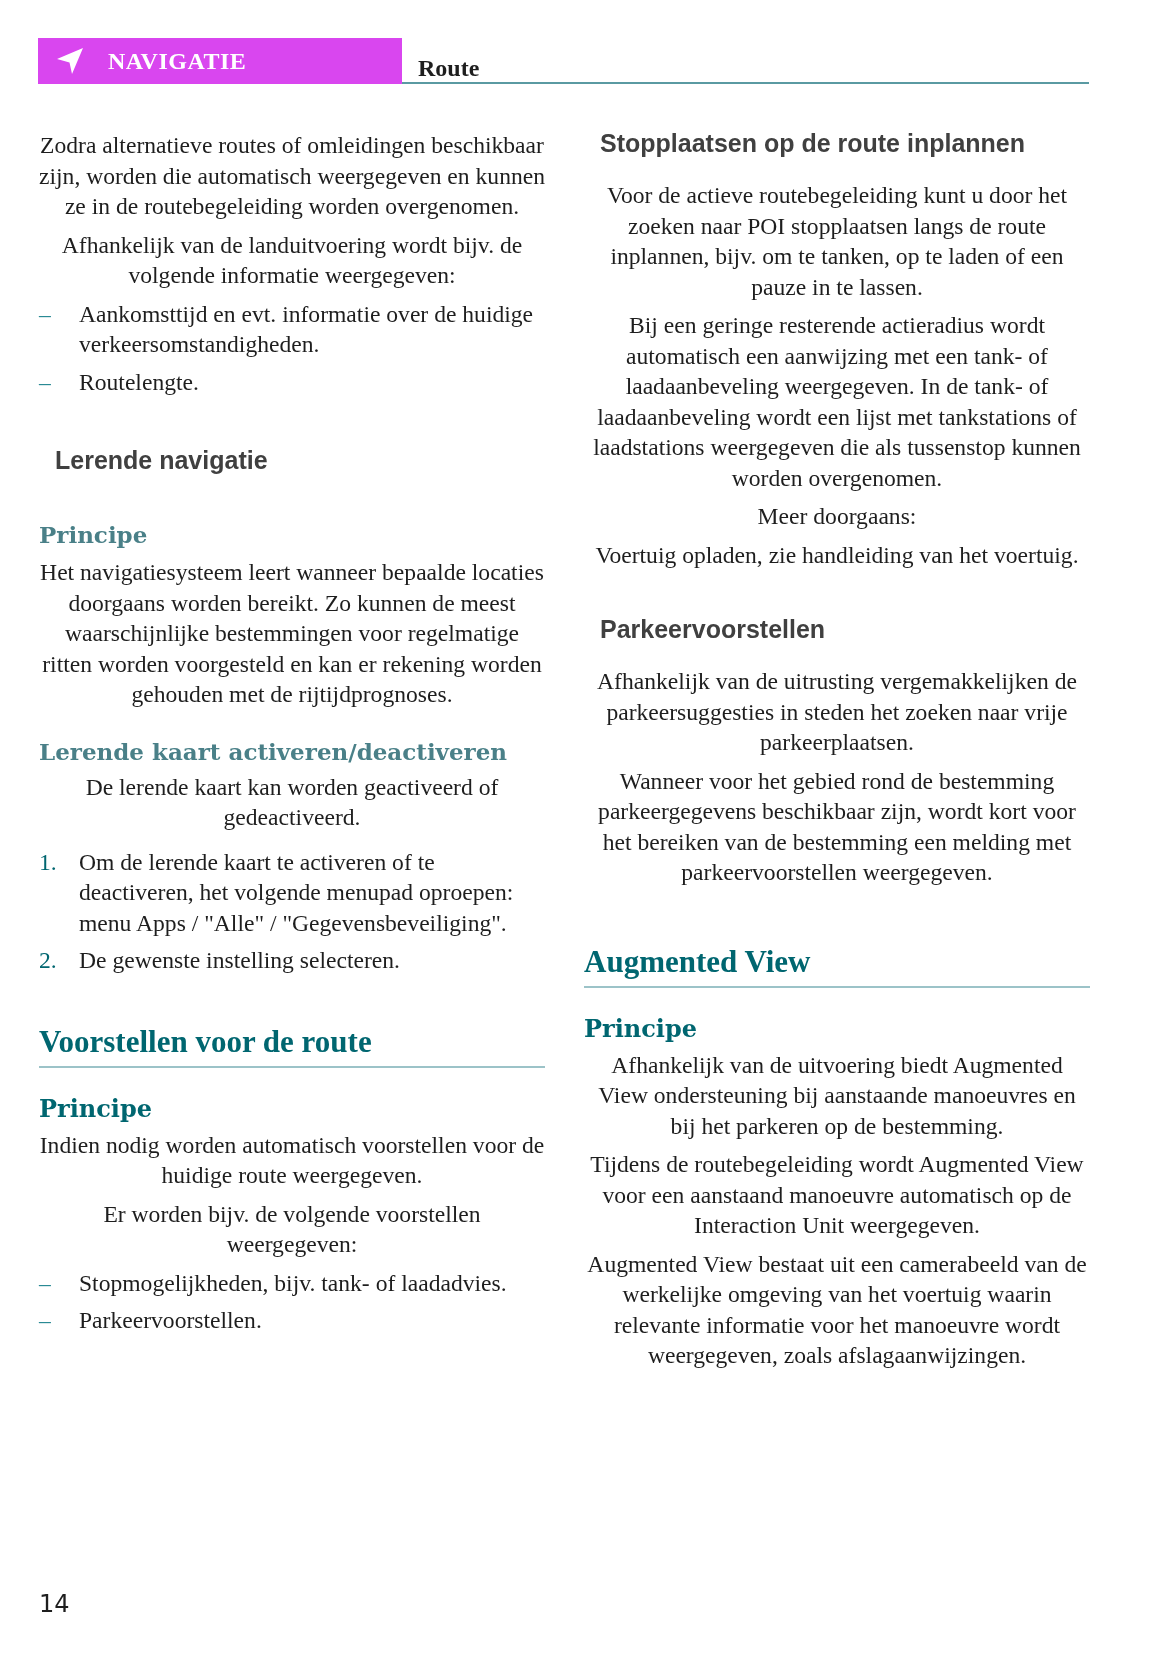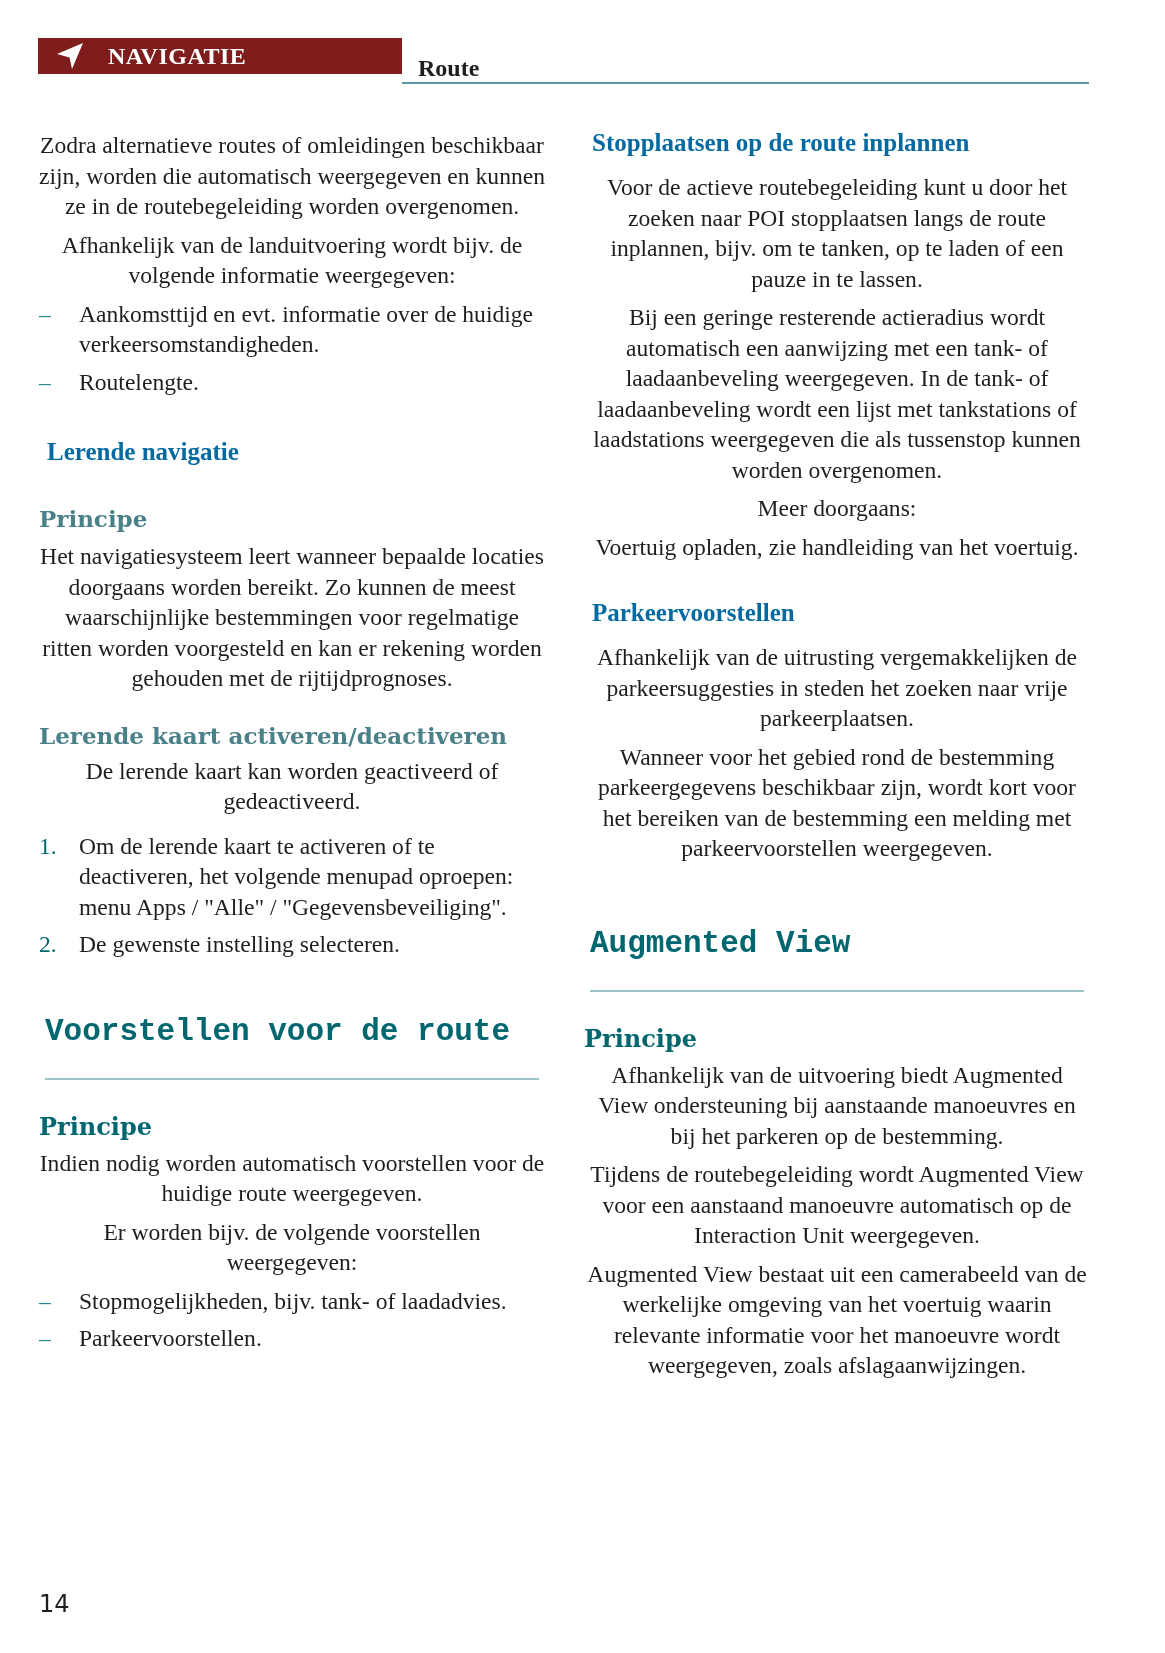--- a/index.html
+++ b/index.html
@@ -1,42 +1,42 @@
 <!DOCTYPE html>
 <html><head>
 <meta charset="utf-8">
 <style>
   html, body { margin: 0; padding: 0; background: #ffffff; }
   body { width: 1165px; height: 1653px; position: relative; overflow: hidden;
          font-family: "DejaVu Serif", "Liberation Serif", serif; color: #1e1e1e; }
   .header { position: absolute; left: 38px; top: 38px; width: 1051px; height: 46px; }
-  .header .tag { position: absolute; left: 0; top: 0; width: 364px; height: 36px;
-                 background: #7f1d1d; color: #fff; display: flex; align-items: center; }
+  .header .tag { position: absolute; left: 0; top: 0; width: 364px; height: 46px;
+                 background: #d946ef; color: #fff; display: flex; align-items: center; }
   .header .tag .icon { width: 32px; height: 32px; margin-left: 16px; margin-right: 22px; }
   .header .tag .label { font-family: "Liberation Serif", serif; font-weight: bold;
                         font-size: 24px; letter-spacing: 0.5px; }
   .header .sub { position: absolute; left: 364px; top: 0; height: 44px; right: 0;
                  border-bottom: 2px solid #5a9aa2; display: flex; align-items: flex-end; }
   .header .sub .label { margin-left: 16px; font-family: "Liberation Serif", serif;
                         font-weight: bold; font-size: 24px; color: #1e1e1e; }
 
   .col { position: absolute; top: 130px; }
   .col-left { left: 39px; width: 506px; }
   .col-right { left: 584px; width: 506px; }
 
   p { margin: 0 0 8px 0; font-family: "Liberation Serif", serif; font-size: 23.6px;
       line-height: 30.5px; color: #1e1e1e; text-align: center; }
-  .h2 { font-family: Liberation Serif, serif; font-weight: bold; color: #0369a1;
-        font-size: 25px; margin: 8px; line-height: 34px; }
+  .h2 { font-family: Liberation Sans, sans-serif; font-weight: bold; color: #404040;
+        font-size: 25px; margin: 16px; line-height: 34px; }
   .h3 { font-family: "DejaVu Serif", serif; font-weight: bold; color: #4a8088;
         font-size: 23px; margin: 0; line-height: 32px; }
   .h3dark { font-family: "DejaVu Serif", serif; font-weight: bold; color: #006670;
         font-size: 24px; margin: 0; line-height: 34px; }
-  .h1 { font-family: Liberation Mono, monospace; font-weight: bold; color: #006670;
-        font-size: 31px; margin: 6px; line-height: 44px; padding-bottom: 24px;
+  .h1 { font-family: Liberation Serif, serif; font-weight: bold; color: #006670;
+        font-size: 31px; margin: 0; line-height: 44px; padding-bottom: 2px;
         border-bottom: 2px solid #9cc3c8; }
   ul.dash, ol.num { list-style: none; margin: 0 0 8px 0; padding: 0; }
   ul.dash li, ol.num li { position: relative; padding-left: 40px; margin-bottom: 7px;
                  font-family: "Liberation Serif", serif; font-size: 23.6px; line-height: 30.5px; }
   ul.dash li .mark { position: absolute; left: 0; top: 0; color: #2a8a94; }
   ol.num li .mark { position: absolute; left: 0; top: 0; color: #006670; }
   .page-number { position: absolute; left: 39px; top: 1590px; font-family: "DejaVu Sans", sans-serif;
                  font-weight: normal; font-size: 24px; color: #1e1e1e; }
 </style>
 </head>

